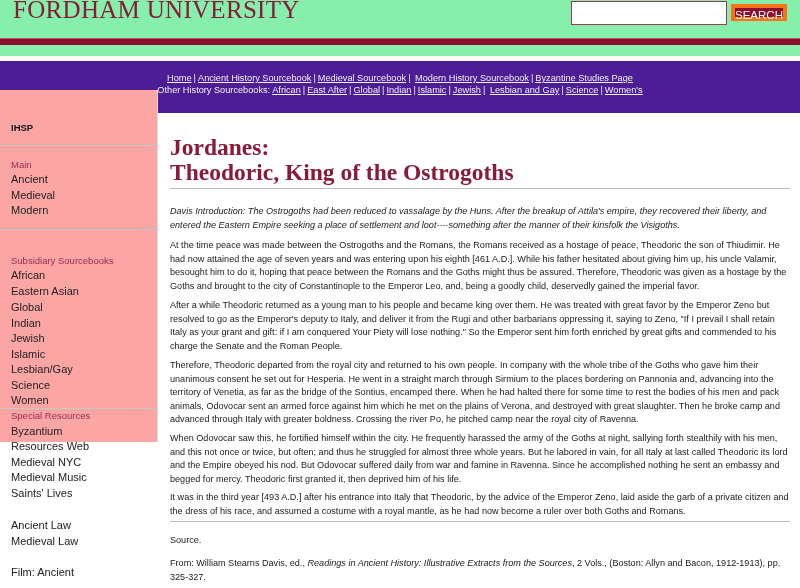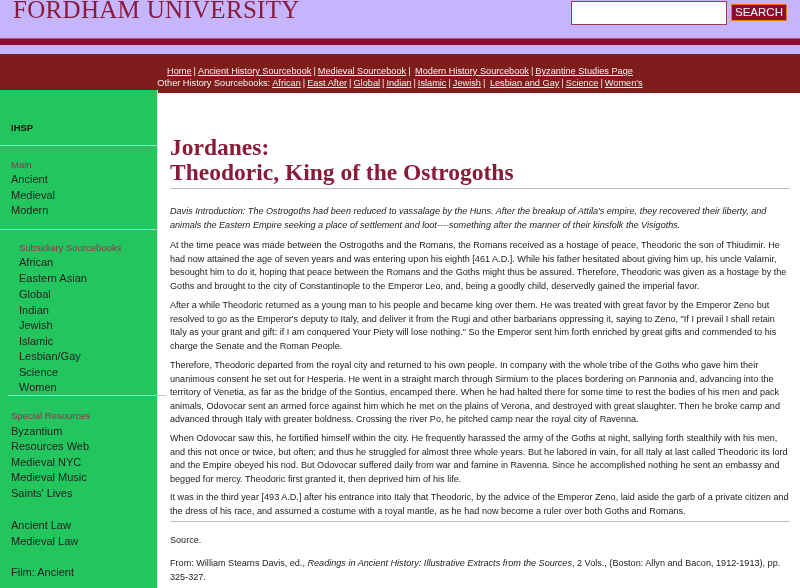--- a/index.html
+++ b/index.html
@@ -1,39 +1,39 @@
 <!DOCTYPE html>
 <html><head>
 <meta charset="utf-8">
 <style>
   * { box-sizing: border-box; margin: 0; padding: 0; }
   html, body { width: 800px; height: 588px; overflow: hidden; background: #fff; }
   body { font-family: "Liberation Sans", sans-serif; color: #111; position: relative; }
 
   
-  .header { position: absolute; left: 0; top: 0; width: 800px; height: 56px; background: #c4b5fd; }
+  .header { position: absolute; left: 0; top: 0; width: 800px; height: 56px; background: #86efac; }
   .logo { position: absolute; left: 13px; top: -4px; font-family: "Liberation Serif", serif; font-size: 25px; color: #8a1a3a; letter-spacing: 0.3px; white-space: nowrap; }
   .search-input { position: absolute; left: 571px; top: 1px; width: 156px; height: 24px; border: 1px solid #9c3a56; background: #fff; font-size: 11px; padding: 2px 4px; }
-  .search-button { position: absolute; left: 731px; top: 4px; width: 56px; height: 17px; background: #8c0e2e; color: #fff; border: 1px solid #f97316; font-family: "Liberation Sans", sans-serif; font-size: 11.5px; line-height: 15px; text-align: center; cursor: pointer; }
+  .search-button { position: absolute; left: 731px; top: 4px; width: 56px; height: 17px; background: #8c0e2e; color: #fff; border: 4px solid #f97316; font-family: "Liberation Sans", sans-serif; font-size: 11.5px; line-height: 15px; text-align: center; cursor: pointer; }
 
   .red-bar { position: absolute; left: 0; top: 38px; width: 800px; height: 7px; background: #8c0e2e; border-top: 1px solid #b2546c; }
-  .nav-bar { position: absolute; left: 0; top: 54px; width: 800px; height: 39px; background: #7f1d1d; }
+  .nav-bar { position: absolute; left: 0; top: 61px; width: 800px; height: 52px; background: #4c1d95; }
   .nav-line { position: absolute; left: 0; width: 800px; text-align: center; font-size: 9.2px; color: #f3f2ea; white-space: nowrap; }
   .nav-line.l1 { top: 12px; }
   .nav-line.l2 { top: 24px; }
   .nav-line a { color: #f3f2ea; text-decoration: underline; }
   .nav-line .sep { color: #f3f2ea; margin: 0 2px; }
 
   
-  .sidebar { position: absolute; left: 0; top: 90px; width: 158px; height: 498px; background: #22c55e; border-right: 1px solid #ddd; }
+  .sidebar { position: absolute; left: 0; top: 90px; width: 158px; height: 352px; background: #fca5a5; border-right: 1px solid #ddd; }
   .sb-section { position: absolute; left: 0; width: 158px; border-bottom: 1px solid #c8c8c8; }
   .sb-ihsp { top: 0; height: 56px; }
   .sb-ihsp .t { position: absolute; left: 11px; top: 32px; font-size: 9.5px; font-weight: bold; color: #111; }
   .sb-main { top: 56px; height: 84px; }
-  .sb-sub { top: 140px; height: 166px; margin-left: 8px; }
+  .sb-sub { top: 153px; height: 166px; }
   .sb-special { top: 306px; height: 192px; border-bottom: none; padding-left: 46px; }
   .sb-head { position: absolute; left: 11px; font-size: 9.5px; color: #9b2b56; }
   .sb-item { position: absolute; left: 11px; font-size: 11px; color: #222; cursor: pointer; white-space: nowrap; }
 
   
   .content { position: absolute; left: 170px; top: 90px; width: 624px; }
   .title { position: absolute; left: 0; top: 20px; font-family: "Liberation Serif", serif; font-size: 23.5px; line-height: 25px; color: #8a1a3a; width: 600px; }
   .hr1 { position: absolute; left: 0; top: 98px; width: 620px; height: 1px; background: #bdbdbd; }
   .para { position: absolute; left: 0; width: 620px; font-size: 9.1px; line-height: 13.6px; color: #222; }
   .para.intro { font-style: italic; }
@@ -96,21 +96,21 @@
 </div>
 
 <div class="content">
   <h1 class="title">
     <br>
     <span>Jordanes:</span><br>
     <span>Theodoric, King of the Ostrogoths</span>
   </h1>
   <div class="hr1"></div>
 
-  <p class="para intro" style="top:115px">Davis Introduction: The Ostrogoths had been reduced to vassalage by the Huns. After the breakup of Attila's empire, they recovered their liberty, and animals the Eastern Empire seeking a place of settlement and loot----something after the manner of their kinsfolk the Visigoths.</p>
+  <p class="para intro" style="top:115px">Davis Introduction: The Ostrogoths had been reduced to vassalage by the Huns. After the breakup of Attila's empire, they recovered their liberty, and entered the Eastern Empire seeking a place of settlement and loot----something after the manner of their kinsfolk the Visigoths.</p>
   <p class="para" style="top:149px">At the time peace was made between the Ostrogoths and the Romans, the Romans received as a hostage of peace, Theodoric the son of Thiudimir. He had now attained the age of seven years and was entering upon his eighth [461 A.D.]. While his father hesitated about giving him up, his uncle Valamir, besought him to do it, hoping that peace between the Romans and the Goths might thus be assured. Therefore, Theodoric was given as a hostage by the Goths and brought to the city of Constantinople to the Emperor Leo, and, being a goodly child, deservedly gained the imperial favor.</p>
   <p class="para" style="top:209px">After a while Theodoric returned as a young man to his people and became king over them. He was treated with great favor by the Emperor Zeno but resolved to go as the Emperor's deputy to Italy, and deliver it from the Rugi and other barbarians oppressing it, saying to Zeno, "If I prevail I shall retain Italy as your grant and gift: if I am conquered Your Piety will lose nothing." So the Emperor sent him forth enriched by great gifts and commended to his charge the Senate and the Roman People.</p>
   <p class="para" style="top:269px">Therefore, Theodoric departed from the royal city and returned to his own people. In company with the whole tribe of the Goths who gave him their unanimous consent he set out for Hesperia. He went in a straight march through Sirmium to the places bordering on Pannonia and, advancing into the territory of Venetia, as far as the bridge of the Sontius, encamped there. When he had halted there for some time to rest the bodies of his men and pack animals, Odovocar sent an armed force against him which he met on the plains of Verona, and destroyed with great slaughter. Then he broke camp and advanced through Italy with greater boldness. Crossing the river Po, he pitched camp near the royal city of Ravenna.</p>
   <p class="para" style="top:342px">When Odovocar saw this, he fortified himself within the city. He frequently harassed the army of the Goths at night, sallying forth stealthily with his men, and this not once or twice, but often; and thus he struggled for almost three whole years. But he labored in vain, for all Italy at last called Theodoric its lord and the Empire obeyed his nod. But Odovocar suffered daily from war and famine in Ravenna. Since he accomplished nothing he sent an embassy and begged for mercy. Theodoric first granted it, then deprived him of his life.</p>
   <p class="para" style="top:401px">It was in the third year [493 A.D.] after his entrance into Italy that Theodoric, by the advice of the Emperor Zeno, laid aside the garb of a private citizen and the dress of his race, and assumed a costume with a royal mantle, as he had now become a ruler over both Goths and Romans.</p>
 
   <div class="hr2"></div>
 
   <p class="para" style="top:444px">Source.</p>
   <p class="para" style="top:467px"><span>From: William Stearns Davis, ed., </span><span class="italic">Readings in Ancient History: Illustrative Extracts from the Sources</span><span>, 2 Vols., (Boston: Allyn and Bacon, 1912-1913), pp. 325-327.</span></p>

